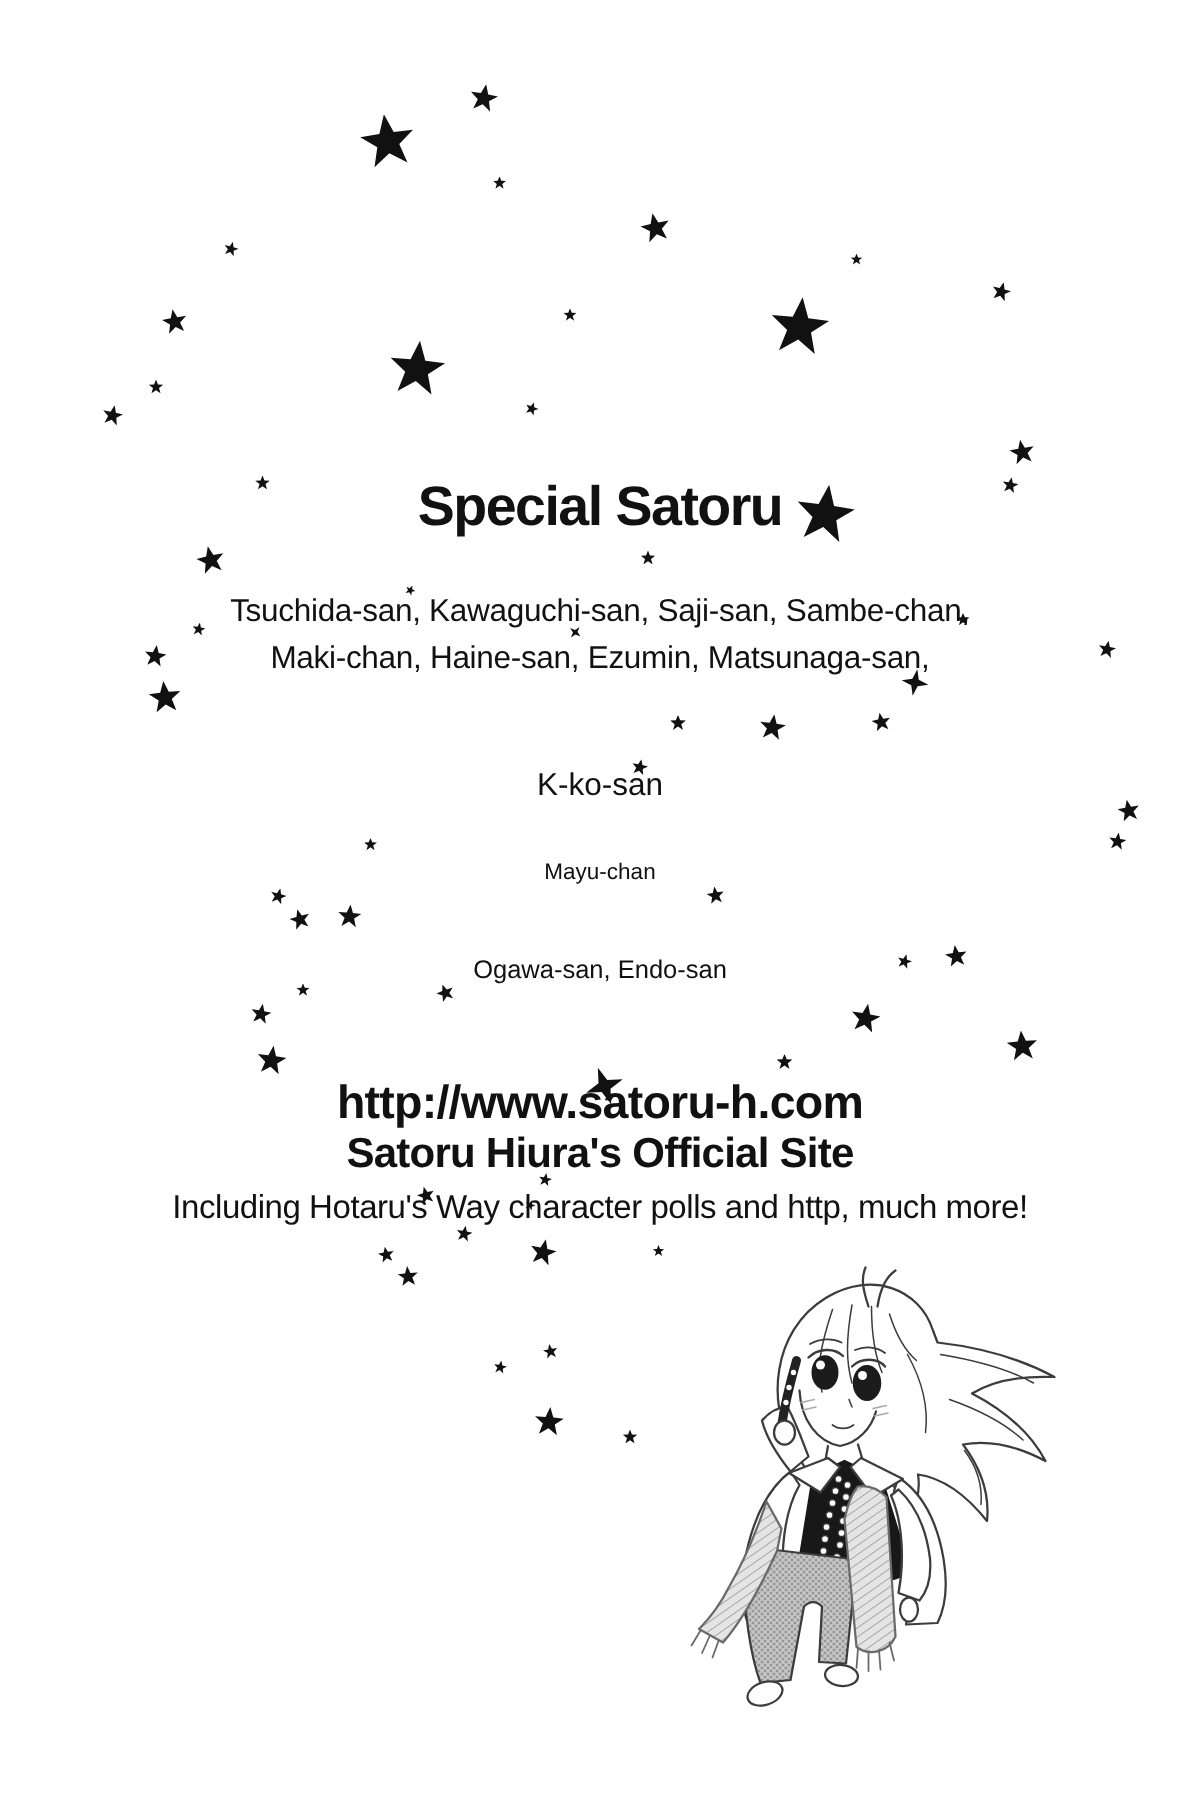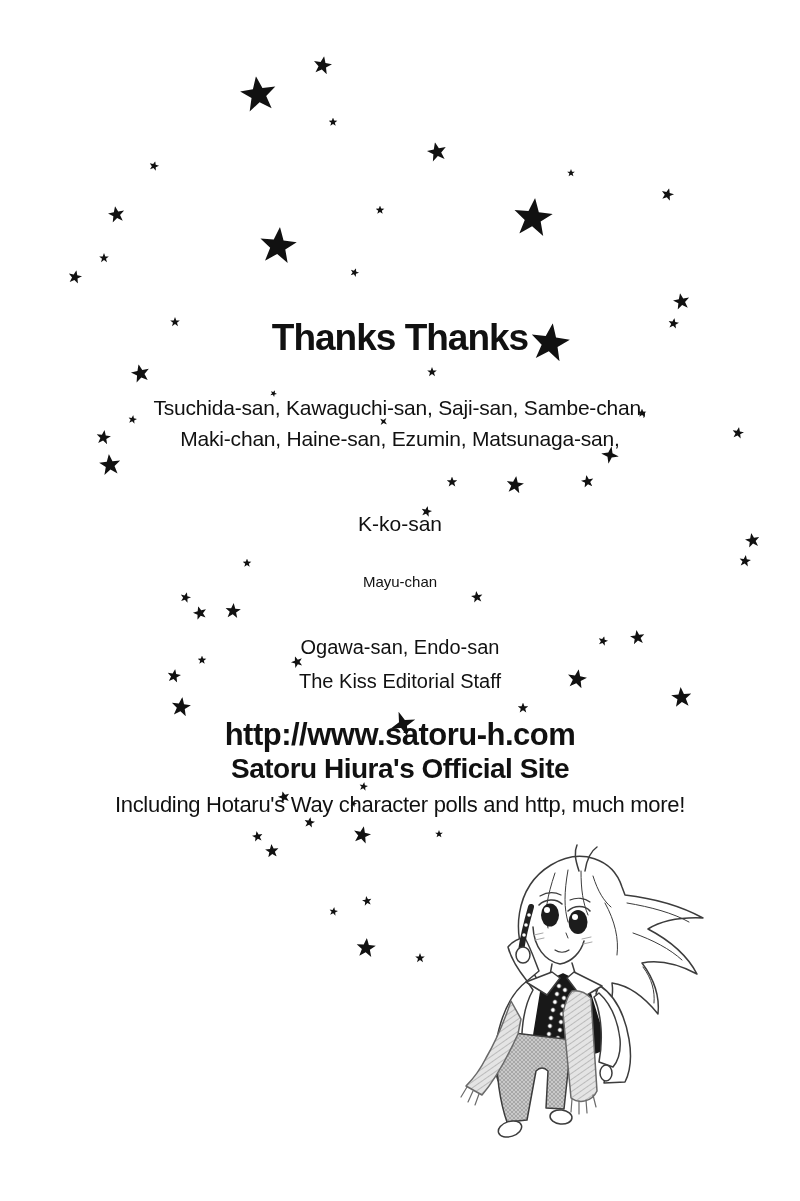--- a/index.html
+++ b/index.html
@@ -21,21 +21,21 @@
     clip-path: polygon(50% 0%, 62% 38%, 100% 50%, 62% 62%, 50% 100%, 38% 62%, 0% 50%, 38% 38%);
   }
   .txt {
     position:absolute; left:0; width:800px;
     text-align:center; white-space:nowrap; color:#111;
   }
   #title   { top:317px; font-size:37px; font-weight:600; letter-spacing:-1px; }
   #names   { top:392px; font-size:21px; line-height:31px; letter-spacing:-0.2px; font-weight:500; }
   #kko     { top:512px; font-size:21px; font-weight:500; }
   #mayu    { top:573px; font-size:15px; font-weight:400; }
-  #editors { top:630px; font-size:20px; line-height:34px; font-weight:500; }
+  #editors { top:630px; font-size:17px; line-height:34px; font-weight:500; }
   #url     { top:717px; font-size:31px; font-weight:700; letter-spacing:-0.5px; }
   #site    { top:753px; font-size:28px; font-weight:700; letter-spacing:-0.5px; }
   #note    { top:792px; font-size:22px; letter-spacing:-0.3px; font-weight:500; }
   #chara   { position:absolute; left:455px; top:843px; }
 </style>
 </head>
 <body>
 
 <div class="layer">
     <div class="star" style="left: 239.5px; top: 75.5px; width: 37px; height: 37px; transform: rotate(-8deg); background: rgb(17, 17, 17);"></div>
@@ -94,33 +94,32 @@
     <div class="star" style="left: 251.5px; top: 830.5px; width: 11px; height: 11px; transform: rotate(-10deg); background: rgb(17, 17, 17);"></div>
     <div class="star" style="left: 353px; top: 826px; width: 18px; height: 18px; transform: rotate(12deg); background: rgb(17, 17, 17);"></div>
     <div class="star" style="left: 265px; top: 844px; width: 14px; height: 14px; transform: rotate(-5deg); background: rgb(17, 17, 17);"></div>
     <div class="star" style="left: 435px; top: 830px; width: 8px; height: 8px; transform: rotate(0deg); background: rgb(17, 17, 17);"></div>
     <div class="star" style="left: 328.5px; top: 906.5px; width: 9px; height: 9px; transform: rotate(10deg); background: rgb(17, 17, 17);"></div>
     <div class="star" style="left: 362px; top: 896px; width: 10px; height: 10px; transform: rotate(-10deg); background: rgb(17, 17, 17);"></div>
     <div class="star" style="left: 356px; top: 938px; width: 20px; height: 20px; transform: rotate(5deg); background: rgb(17, 17, 17);"></div>
     <div class="star" style="left: 415px; top: 953px; width: 10px; height: 10px; transform: rotate(0deg); background: rgb(17, 17, 17);"></div>
   </div>
 
-<div class="txt" id="title">Thanks Thanks</div>
+<div class="txt" id="title">Special Satoru</div>
 
 <div class="txt" id="names">
   <div>Tsuchida-san, Kawaguchi-san, Saji-san, Sambe-chan,</div>
   <div>Maki-chan, Haine-san, Ezumin, Matsunaga-san,</div>
 </div>
 
 <div class="txt" id="kko">K-ko-san</div>
 <div class="txt" id="mayu">Mayu-chan</div>
 
 <div class="txt" id="editors">
   <div>Ogawa-san, Endo-san</div>
-  <div>The Kiss Editorial Staff</div>
 </div>
 
 <div class="txt" id="url">http://www.satoru-h.com</div>
 <div class="txt" id="site">Satoru Hiura's Official Site</div>
 <div class="txt" id="note">Including Hotaru's Way character polls and http, much more!</div>
 
 <svg id="chara" viewBox="0 0 250 300" width="250" height="300">
   <defs>
     <pattern id="hatch" width="5" height="5" patternUnits="userSpaceOnUse" patternTransform="rotate(55)">
       <rect width="5" height="5" fill="#e4e4e4"></rect>

